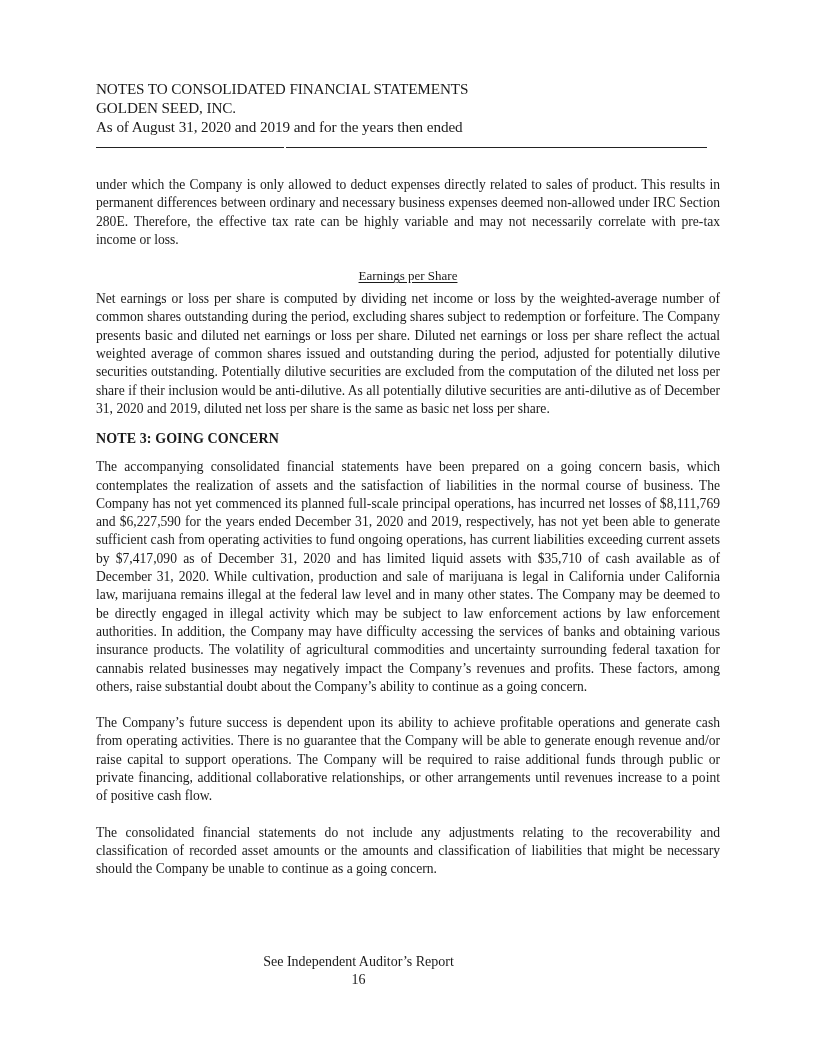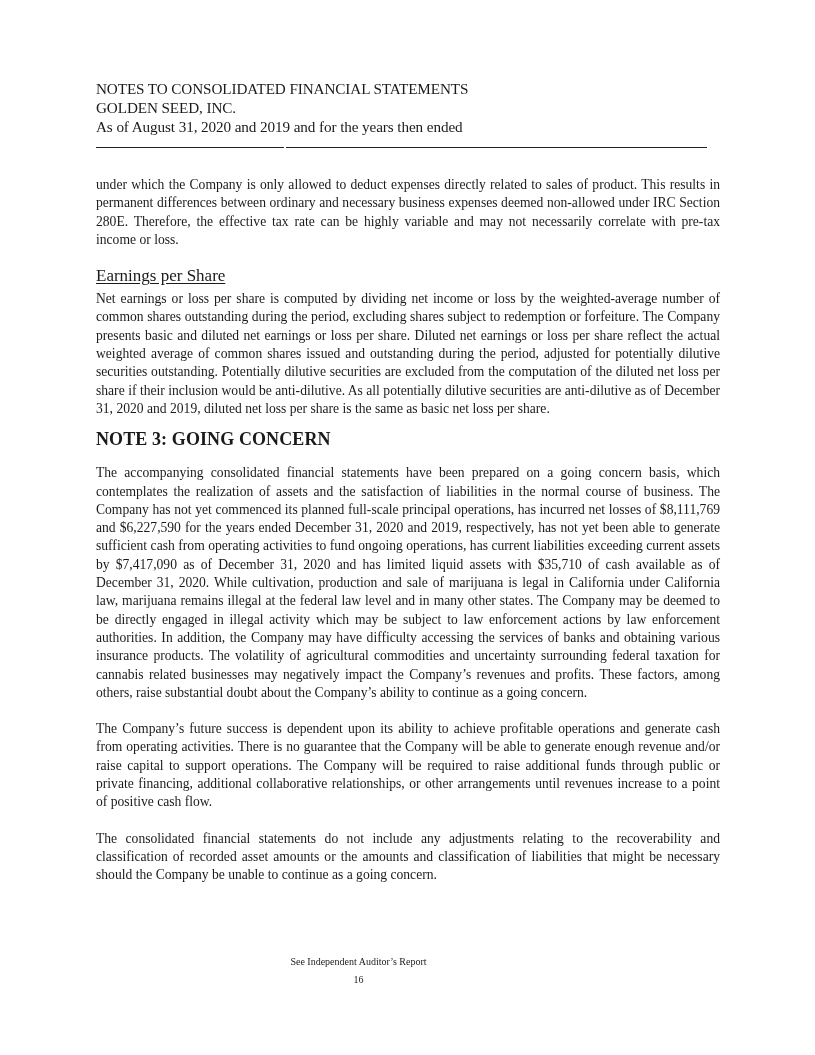--- a/index.html
+++ b/index.html
@@ -42,43 +42,44 @@
     .rule.a { left: 0; width: 188px; }
     .rule.b { left: 190px; width: 421px; }
     .para {
       font-size: 13.6px;
       line-height: 18.3px;
       text-align: justify;
       margin: 0;
     }
     .p1 { margin-top: 24px; }
     .subhead {
-      font-size: 17px;
+      font-size: 13px;
       line-height: 18px;
       text-decoration: underline;
       text-underline-offset: 2px;
       margin-top: 18px;
       margin-bottom: 5px;
+      text-align: center;
     }
     .note-heading {
       font-weight: bold;
-      font-size: 18px;
+      font-size: 14px;
       line-height: 18px;
       margin-top: 12px;
-      margin-bottom: 16px;
+      margin-bottom: 10px;
       letter-spacing: 0.1px;
     }
     .gap { margin-top: 18px; }
     .footer {
       position: absolute;
       left: 0;
       width: 717px;
       top: 953px;
       text-align: center;
-      font-size: 10px;
+      font-size: 14px;
       line-height: 18px;
     }
   </style>
 </head>
 <body>
 
 <div class="page">
   <div>
     <div class="header-line">NOTES TO CONSOLIDATED FINANCIAL STATEMENTS</div>
     <div class="header-line">GOLDEN SEED, INC.</div>

